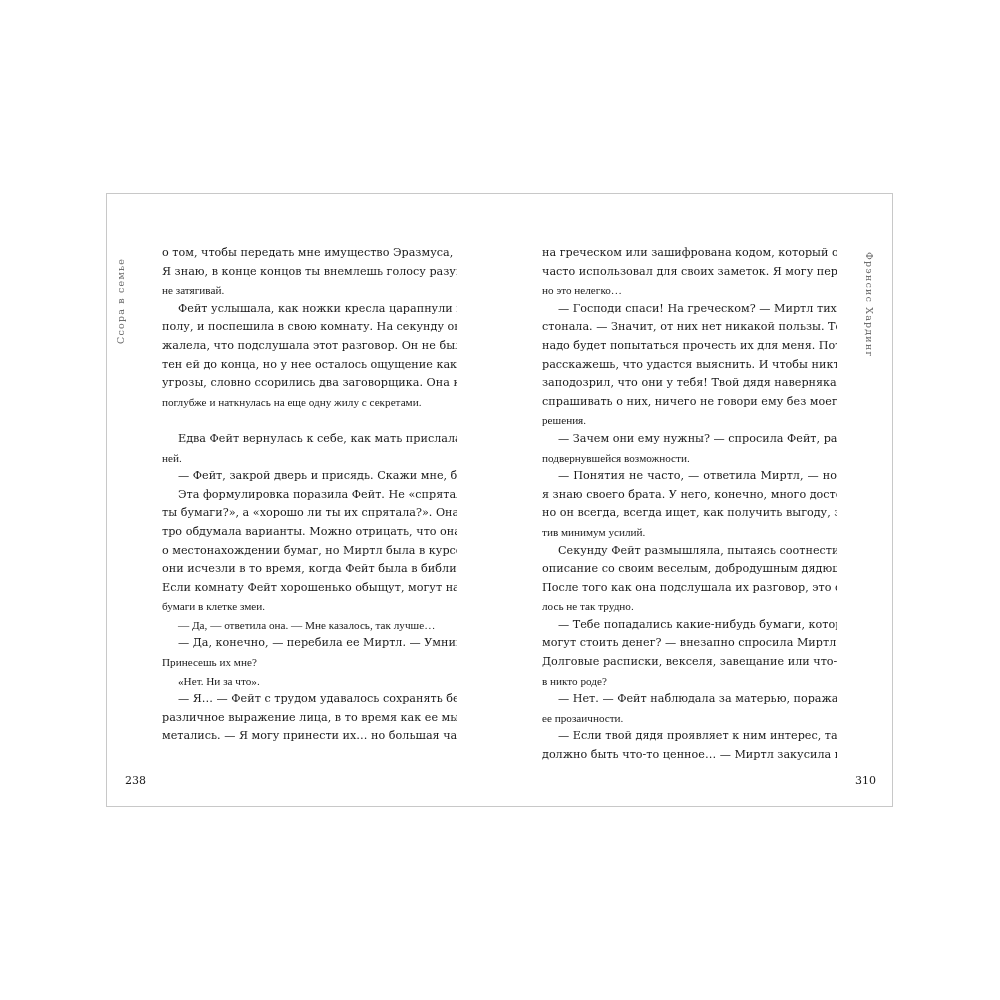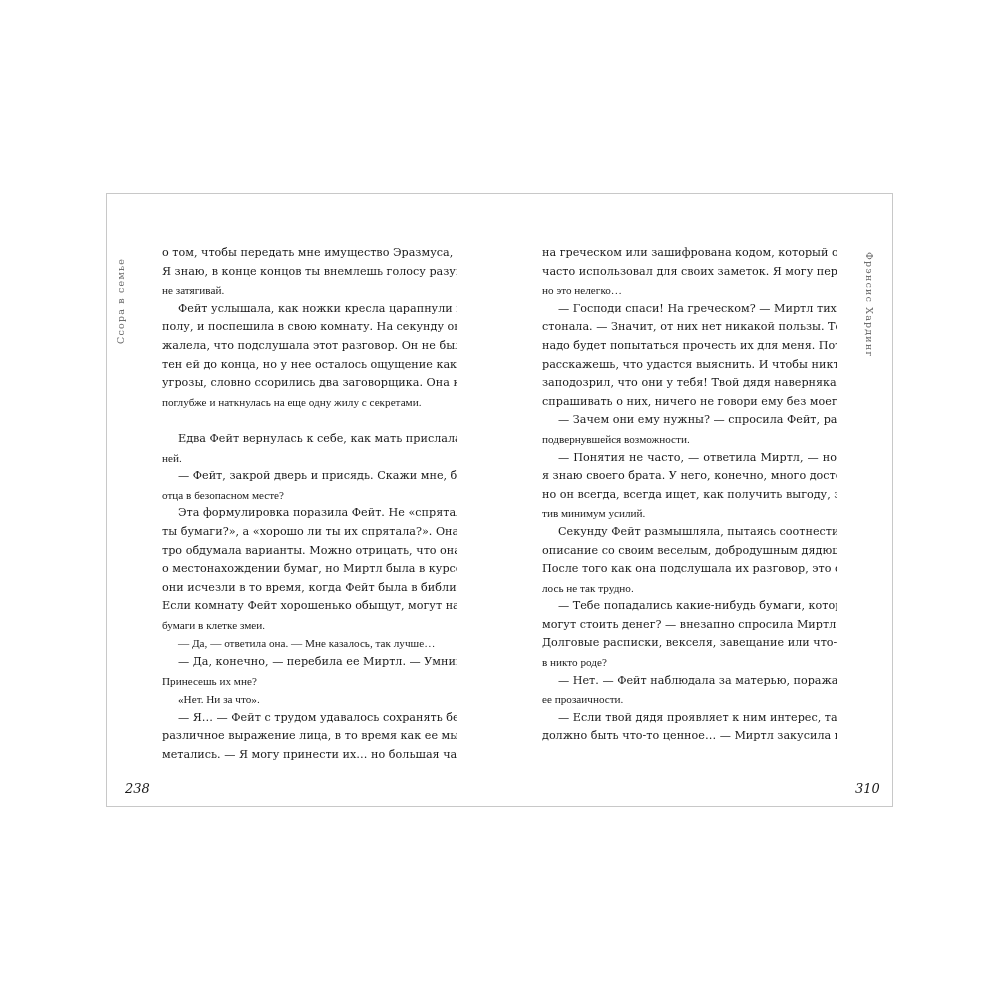--- a/index.html
+++ b/index.html
@@ -18,22 +18,22 @@
     .text p.gap { margin-top:18.6px; }
     .left-text { left:55px; top:50px; width:295px; }
     .right-text { left:435px; top:50px; width:295px; }
     .runhead {
       position:absolute; font-family:"DejaVu Serif", serif; font-size:9.5px;
       color:#6e6e6e; letter-spacing:1.2px; white-space:nowrap;
     }
     .runhead-left { left:8px; top:150px; transform:rotate(-90deg); transform-origin:left top; }
     .runhead-right { left:768px; top:58px; transform:rotate(90deg); transform-origin:left top; }
     .folio {
-      position:absolute; font-family:"DejaVu Serif", serif; font-style:italic;
-      font-size:13px; color:#1a1a1a;margin-top:7px;
+      position:absolute; font-family:"DejaVu Serif", serif; 
+      font-size:11px; color:#1a1a1a;
     }
     .folio-left { left:18px; top:580px; }
     .folio-right { left:748px; top:580px; }
   </style>
 </head>
 <body>
 
 <div class="spread">
   <div class="runhead runhead-left">Ссора в семье</div>
   <div class="runhead runhead-right">Фрэнсис Хардинг</div>
@@ -44,21 +44,20 @@
     <p class="last">не затягивай.</p>
     <p class="ind">Фейт услышала, как ножки кресла царапнули по</p>
     <p>полу, и поспешила в свою комнату. На секунду она по-</p>
     <p>жалела, что подслушала этот разговор. Он не был поня-</p>
     <p>тен ей до конца, но у нее осталось ощущение какой-то</p>
     <p>угрозы, словно ссорились два заговорщика. Она копнула</p>
     <p class="last">поглубже и наткнулась на еще одну жилу с секретами.</p>
     <p class="ind gap">Едва Фейт вернулась к себе, как мать прислала за</p>
     <p class="last">ней.</p>
     <p class="ind">— Фейт, закрой дверь и присядь. Скажи мне, бумаги</p>
-    <p class="last">отца в безопасном месте?</p>
     <p class="ind">Эта формулировка поразила Фейт. Не «спрятала ли</p>
     <p>ты бумаги?», а «хорошо ли ты их спрятала?». Она быс-</p>
     <p>тро обдумала варианты. Можно отрицать, что она знает</p>
     <p>о местонахождении бумаг, но Миртл была в курсе, что</p>
     <p>они исчезли в то время, когда Фейт была в библиотеке.</p>
     <p>Если комнату Фейт хорошенько обыщут, могут найти</p>
     <p class="last">бумаги в клетке змеи.</p>
     <p class="ind last">— Да, — ответила она. — Мне казалось, так лучше…</p>
     <p class="ind">— Да, конечно, — перебила ее Миртл. — Умница.</p>
     <p class="last">Принесешь их мне?</p>
@@ -71,20 +70,21 @@
   <div class="text right-text">
     <p>на греческом или зашифрована кодом, который отец</p>
     <p>часто использовал для своих заметок. Я могу перевести,</p>
     <p class="last">но это нелегко…</p>
     <p class="ind">— Господи спаси! На греческом? — Миртл тихо за-</p>
     <p>стонала. — Значит, от них нет никакой пользы. Тебе</p>
     <p>надо будет попытаться прочесть их для меня. Потом</p>
     <p>расскажешь, что удастся выяснить. И чтобы никто не</p>
     <p>заподозрил, что они у тебя! Твой дядя наверняка будет</p>
     <p>спрашивать о них, ничего не говори ему без моего раз-</p>
+    <p class="last">решения.</p>
     <p class="ind">— Зачем они ему нужны? — спросила Фейт, радуясь</p>
     <p class="last">подвернувшейся возможности.</p>
     <p class="ind">— Понятия не часто, — ответила Миртл, — но</p>
     <p>я знаю своего брата. У него, конечно, много достоинств,</p>
     <p>но он всегда, всегда ищет, как получить выгоду, затра-</p>
     <p class="last">тив минимум усилий.</p>
     <p class="ind">Секунду Фейт размышляла, пытаясь соотнести это</p>
     <p>описание со своим веселым, добродушным дядюшкой.</p>
     <p>После того как она подслушала их разговор, это оказа-</p>
     <p class="last">лось не так трудно.</p>

